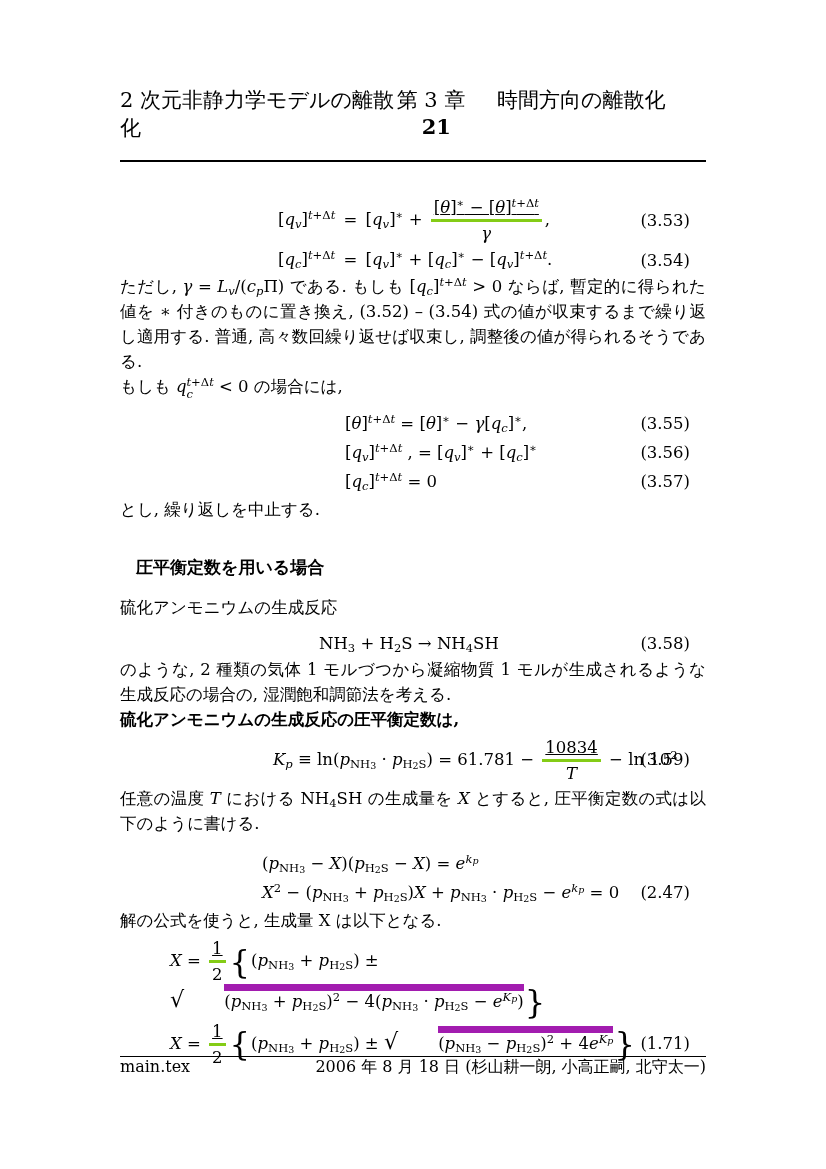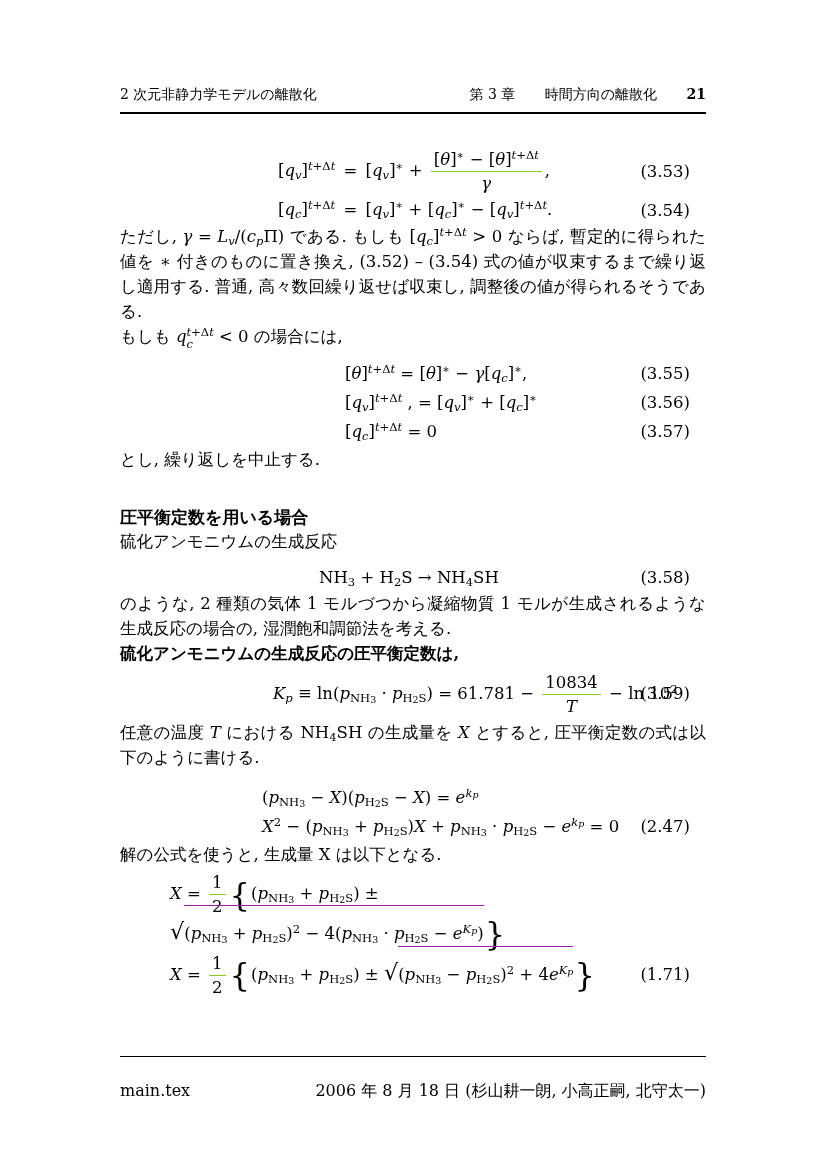--- a/index.html
+++ b/index.html
@@ -11,63 +11,63 @@
     background:#ffffff;
     color:#000;
     font-family:"DejaVu Serif","Liberation Serif",serif;
     font-size:16.5px;
     overflow:hidden;
   }
   
   .runhead{
     display:flex;justify-content:space-between;align-items:baseline;
     border-bottom:2px solid #000;
-    padding-bottom:8px;
-    font-size:14px;
+    padding-bottom:18px;
+    font-size:21px;
   }
   .runhead .rh-right span{margin-left:25px;}
   .rh-page{font-weight:bold;}
   
   p.body{
     margin:0;text-align:justify;line-height:25px;
   }
   
   .sechead{
     font-family:"DejaVu Sans","Liberation Sans",sans-serif;
-    font-weight:bold;font-size:17px;margin:0;
+    font-weight:bold;font-size:17px;margin:16px;
   }
   
   .eqgroup{margin:0;}
   .eqrow{
     position:relative;display:flex;align-items:center;
     min-height:27px;line-height:1.25;
   }
   .eqnum{
     position:absolute;right:16px;top:50%;transform:translateY(-50%);
     font-style:normal;
   }
   i{font-style:italic;}
   sub{font-size:70%;vertical-align:-0.25em;line-height:0;}
   sup{font-size:70%;vertical-align:0.5em;line-height:0;}
   sub sub{font-size:82%;vertical-align:-0.15em;}
   sup sub{font-size:82%;vertical-align:-0.15em;}
   .frac{display:inline-block;vertical-align:middle;text-align:center;margin:0 3px;}
-  .frac .fn{display:block;border-bottom:1px solid #84cc16;padding:0 3px;line-height:23px;}
+  .frac .fn{display:block;border-bottom:3px solid #84cc16;padding:0 3px;line-height:23px;text-decoration:underline;}
   .frac .fd{display:block;padding:0 3px;line-height:23px;}
   .ss{display:inline-block;vertical-align:-0.55em;line-height:1.05;text-align:left;font-size:70%;}
   .ss span{display:block;}
   .brace{font-size:195%;font-weight:normal;vertical-align:middle;line-height:1;margin:0 1px;}
   .sqrt{white-space:nowrap;}
   .rsign{font-size:135%;line-height:1;}
-  .rad{border-top:1px solid #a21caf;padding-top:18px;}
+  .rad{border-top:7px solid #a21caf;padding-top:1px;margin-left:40px;}
   
   .footer{
     position:absolute;left:120px;right:120px;top:1056px;
     border-top:1.5px solid #000;
-    padding-top:24px;
+    padding-top:0;
     display:flex;justify-content:space-between;
     font-size:16px;
   }
   
   .mt-g1{margin-top:34px;}
   .row2{margin-top:2px;}
   .mt-p1{margin-top:6px;}
   .mt-p2{margin-top:10px;}
   .mt-g2{margin-top:10px;}
   .g2row{margin:2px 0;}

